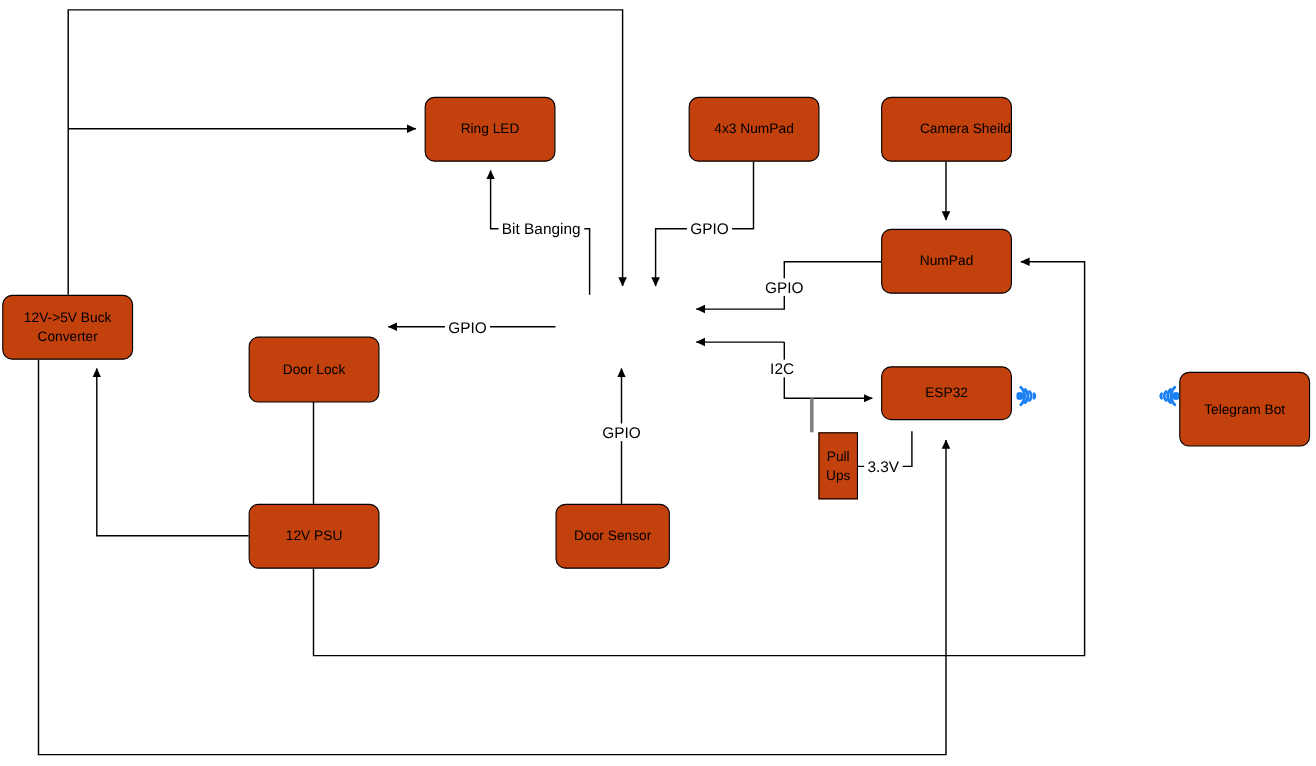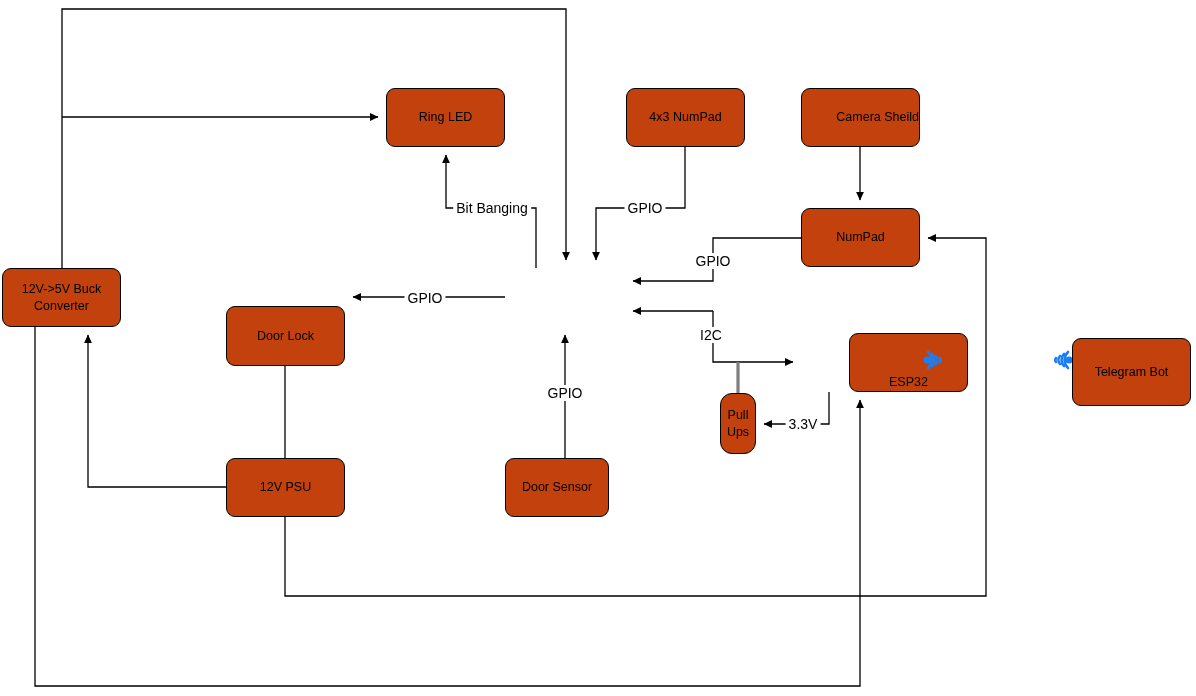--- a/index.html
+++ b/index.html
@@ -4,21 +4,21 @@
 <style>
   html,body{margin:0;padding:0;background:#ffffff;}
   body{width:1196px;height:696px;overflow:hidden;
        font-family:"Liberation Sans","DejaVu Sans",sans-serif;}
   #canvas{position:relative;width:1196px;height:696px;background:#fff;}
   svg#wires{position:absolute;left:0;top:0;width:1196px;height:696px;}
   .node{position:absolute;box-sizing:border-box;background:#c2410c;
         border:1.3px solid #000000;border-radius:9px;
         display:flex;align-items:center;justify-content:center;text-align:center;
         font-size:12.5px;color:#000000;line-height:1.35;z-index:3;}
-  .node.small{font-size:12.5px;border-radius:12px;}
+  .node.small{font-size:12.5px;border-radius:0;margin-left:24px;}
   .edge-label{position:absolute;background:#ffffff;font-size:14px;color:#000;
               padding:0 3px;white-space:nowrap;z-index:4;
               transform:translate(-50%,-50%);}
   .wifi{position:absolute;z-index:5;}
 </style>
 </head>
 <body>
 
 <div id="canvas">
 
@@ -81,21 +81,21 @@
 
   <div class="node" style="left:801px;top:88px;width:119px;height:59px;justify-content:flex-end;">
     <span>Camera Sheild</span>
   </div>
 
 
   <div class="node" style="left:801px;top:208px;width:119px;height:59px;">
     <span>NumPad</span>
   </div>
 
-  <div class="node" style="left:849px;top:333px;width:119px;height:59px;align-items:flex-end;">
+  <div class="node" style="left:801px;top:333px;width:119px;height:49px;">
     <span>ESP32</span>
   </div>
 
   <div class="node small" style="left:720px;top:393px;width:36px;height:61px;">
     <span>Pull Ups</span>
   </div>
 
   <div class="node" style="left:226px;top:458px;width:119px;height:59px;">
     <span>12V PSU</span>
   </div>

